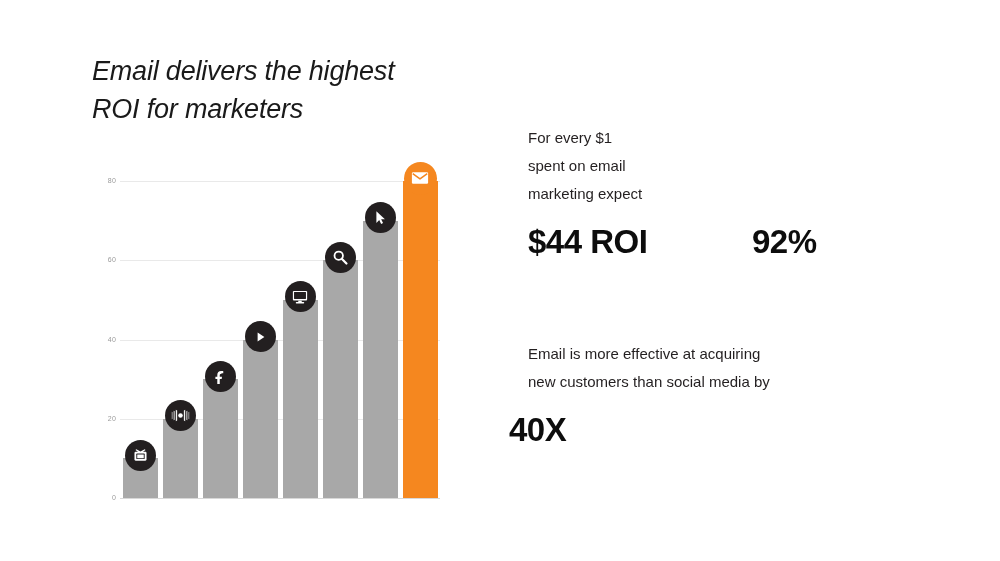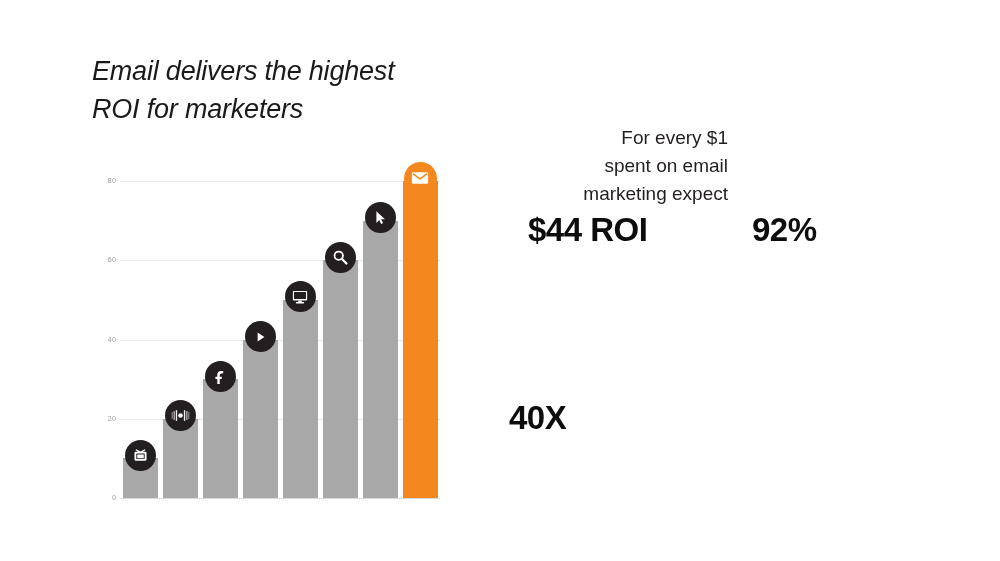--- a/index.html
+++ b/index.html
@@ -96,34 +96,34 @@
     justify-content: center;
   }
   .badge.accent-badge {
     background: #f5871f;
   }
   .badge svg { display: block; }
 
   
   .stat-label {
     position: absolute;
-    font-size: 19px;
+    font-size: 15px;
     line-height: 28px;
     color: #231f20;
     white-space: pre-line;
     font-weight: 400;
-    text-align: right;
   }
   .stat-value {
     position: absolute;
     font-size: 33px;
     font-weight: bold;
     color: #0d0d0d;
     letter-spacing: -0.5px;
     line-height: 34px;
+    margin-top: 12px;
   }
 
   #stat1-label { left: 528px; top: 124px; width: 200px; }
   #stat1-value { left: 528px; top: 213px; }
   #stat2-label { left: 752px; top: 124px; width: 200px; }
   #stat2-value { left: 752px; top: 213px; }
 
   #stat3-label { left: 528px; top: 340px; width: 340px; }
   #stat3-value { left: 509px; top: 401px; }
 </style>
@@ -211,15 +211,17 @@
       </div>
   </div>
 
   <div class="stat-label" id="stat1-label">For every $1
 spent on email
 marketing expect</div>
   <div class="stat-value" id="stat1-value">$44 ROI</div>
 
   <div class="stat-value" id="stat2-value">92%</div>
 
+  <div class="stat-label" id="stat3-label">Email is more effective at acquiring
+new customers than social media by</div>
   <div class="stat-value" id="stat3-value">40X</div>
 
 </div>
 
 </body></html>

